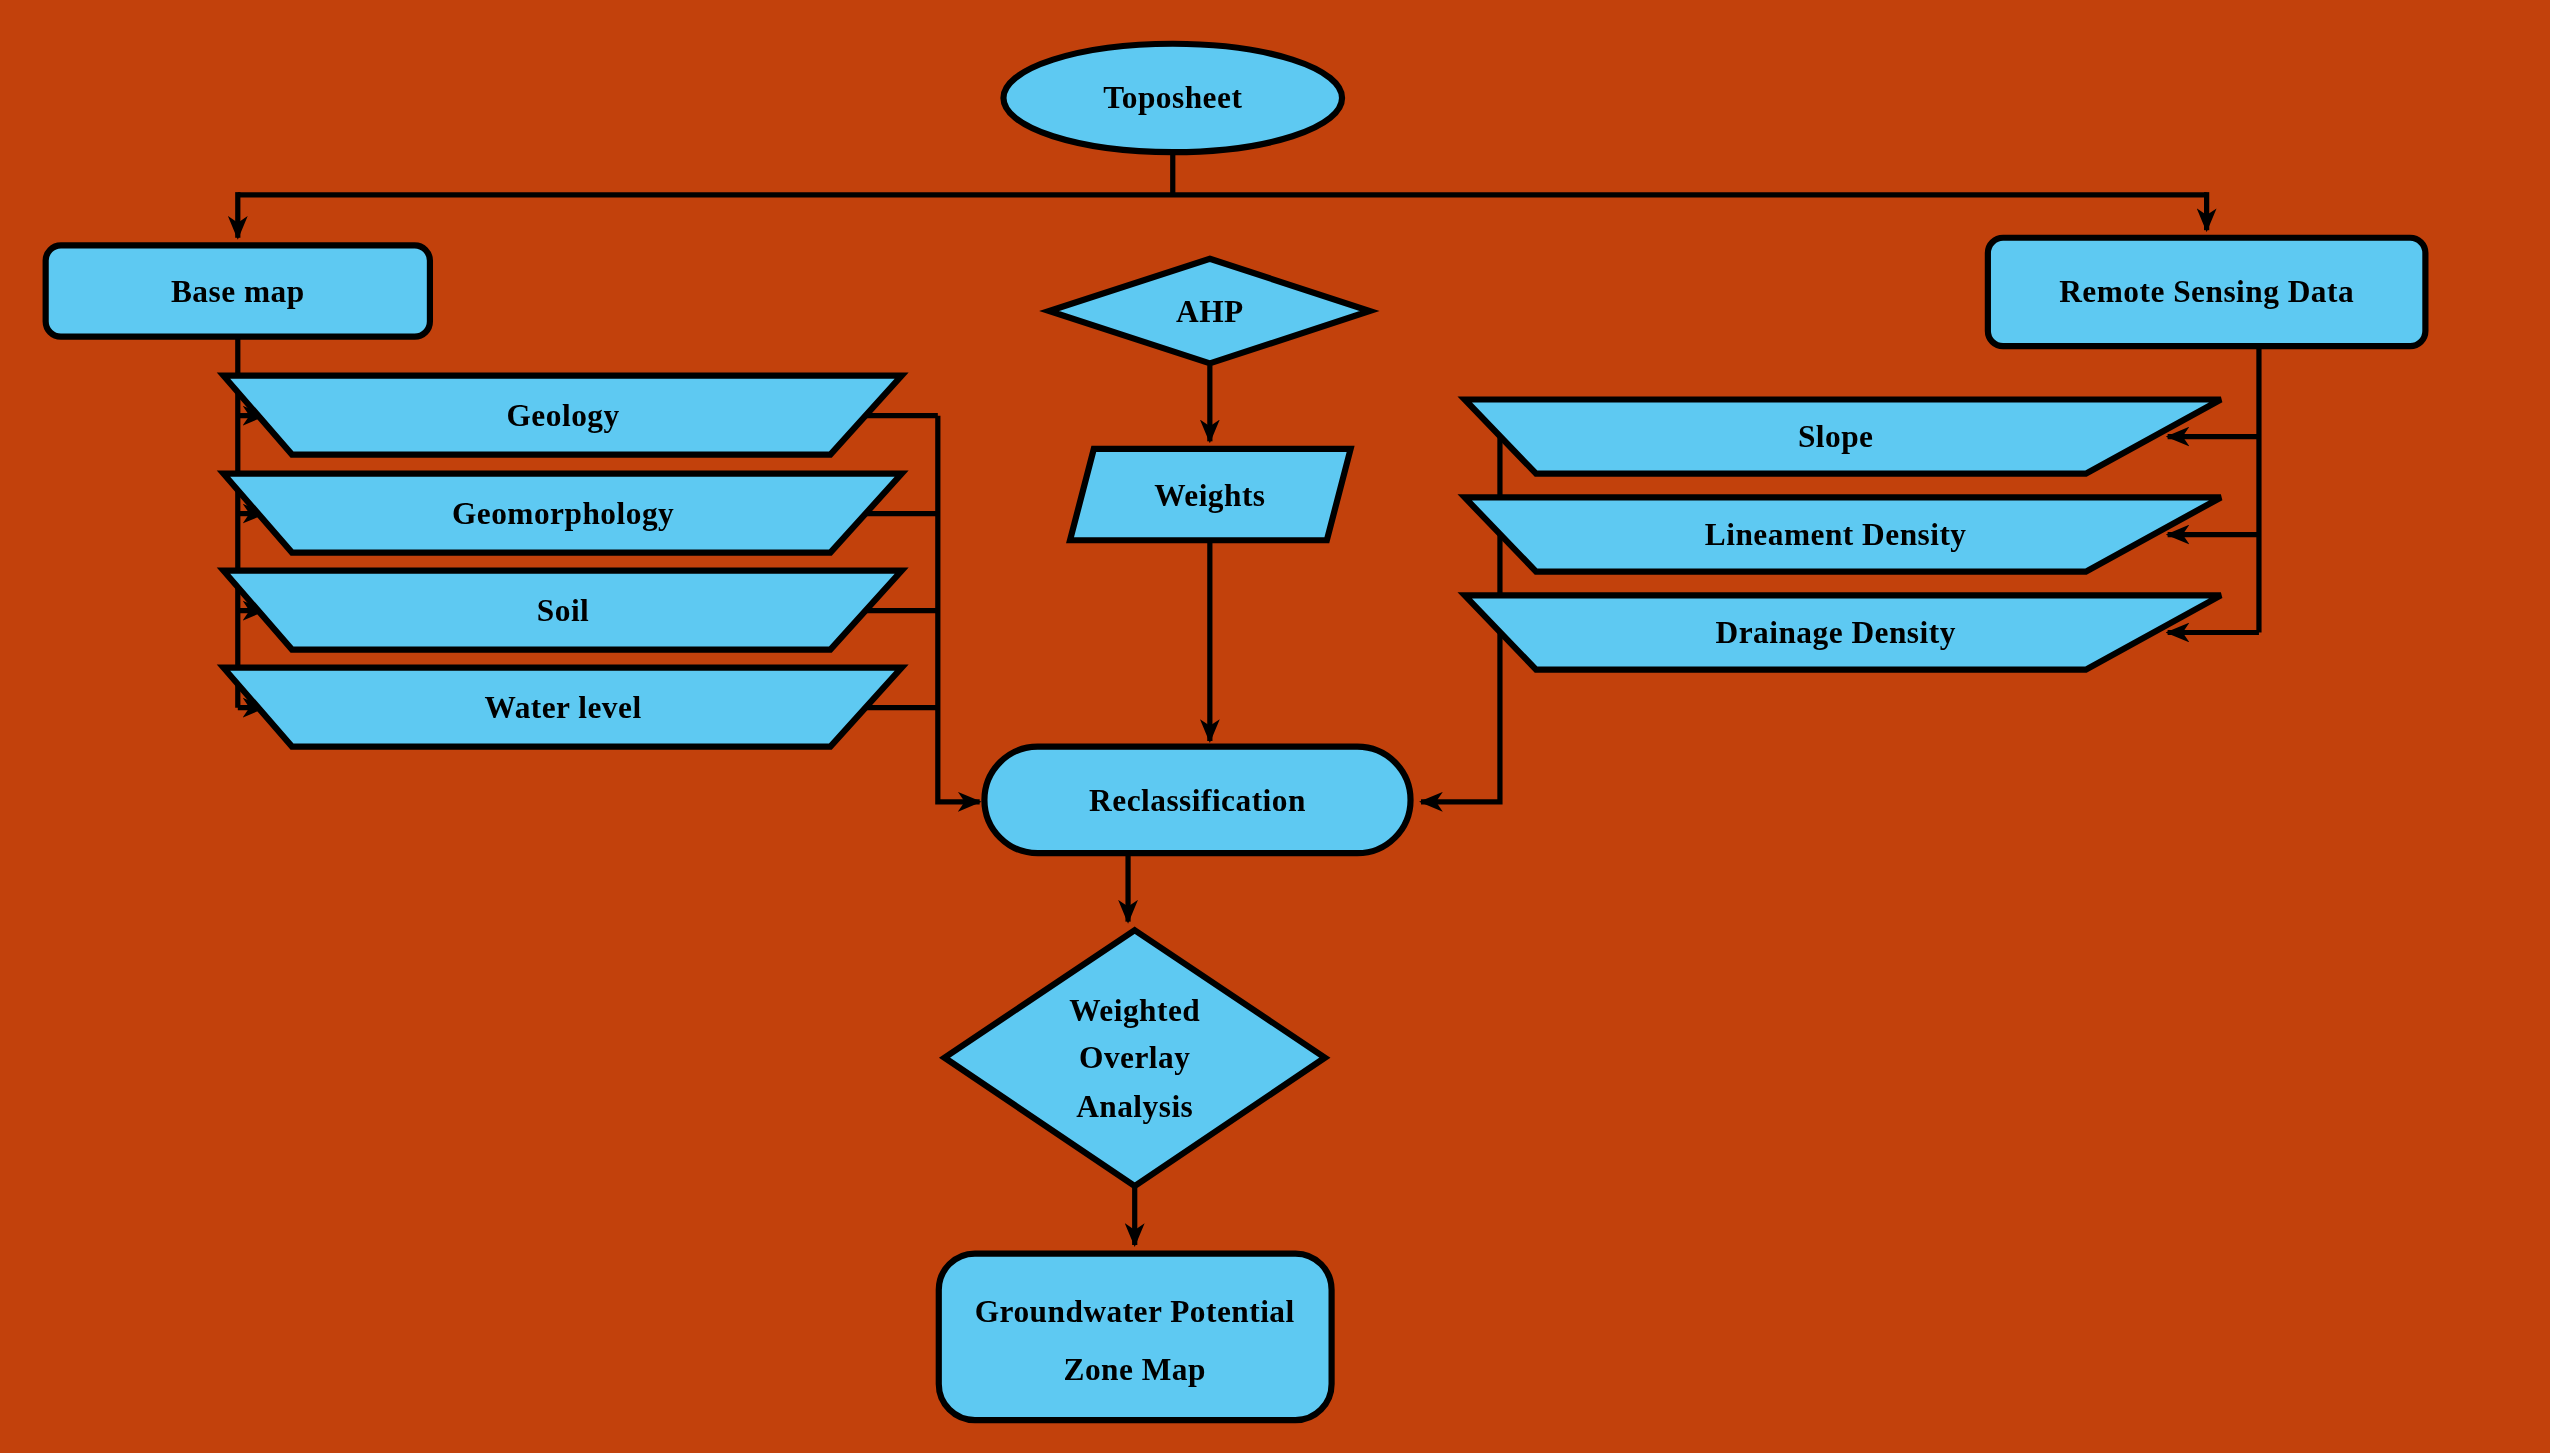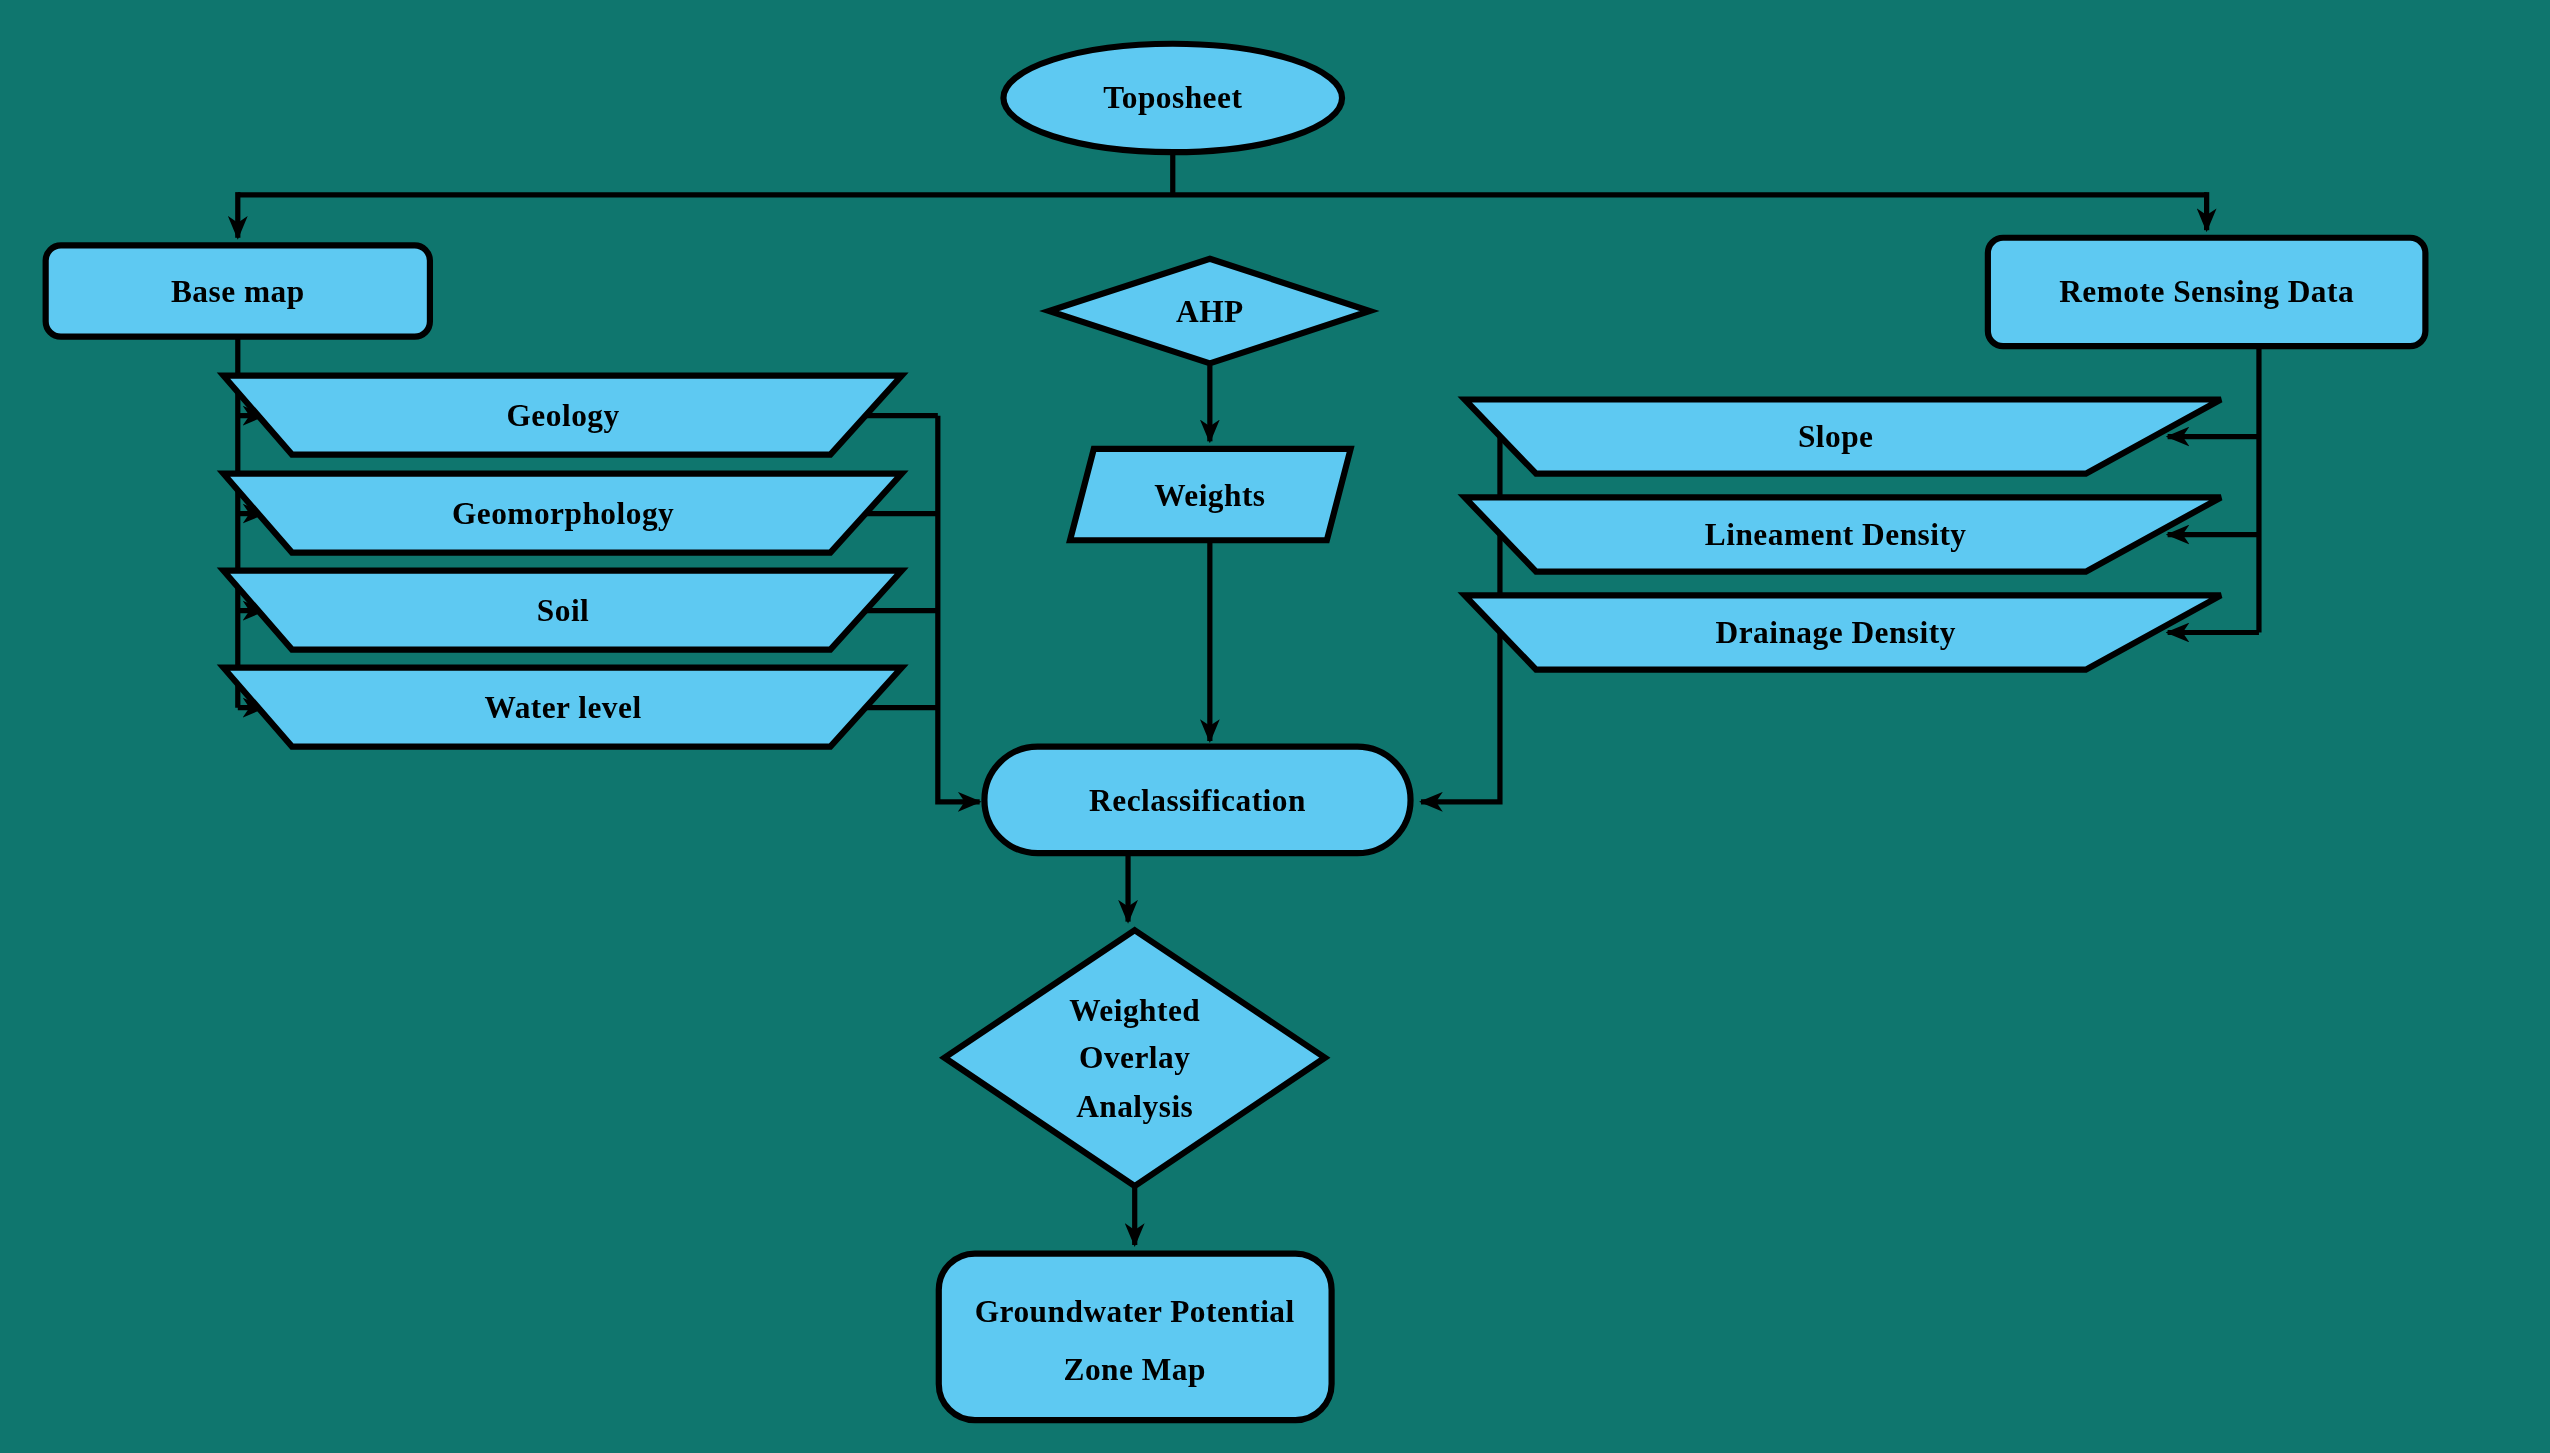--- a/index.html
+++ b/index.html
@@ -4,21 +4,21 @@
 <style>
   html, body {
     margin: 0;
     padding: 0;
     background: #ffffff;
   }
   .canvas-wrap {
     width: 100%;
     max-width: 2550px;
     margin: 0 auto;
-    background: #0f766e;
+    background: #c2410c;
   }
   svg { display: block; width: 100%; height: auto; }
   .edge {
     fill: none;
     stroke: #000000;
     stroke-width: 5.5;
     stroke-linecap: butt;
   }
   .shape {
     stroke: #000000;

